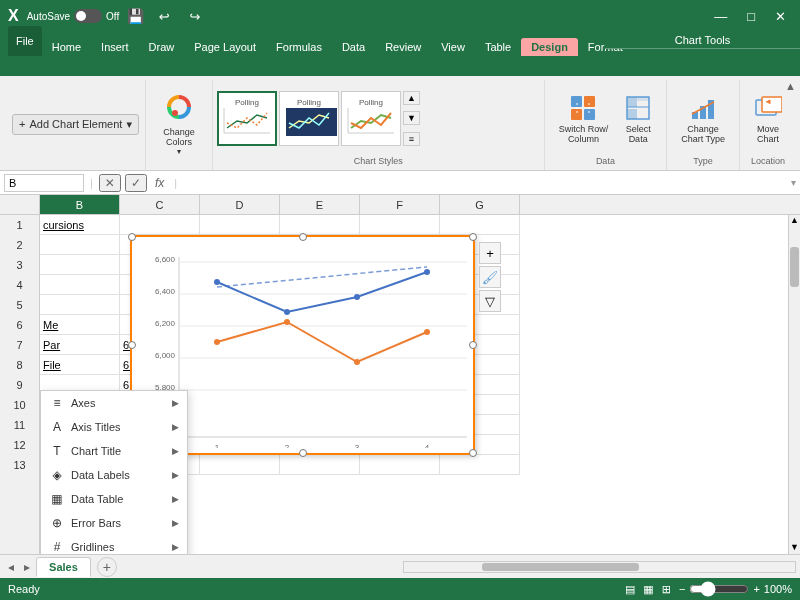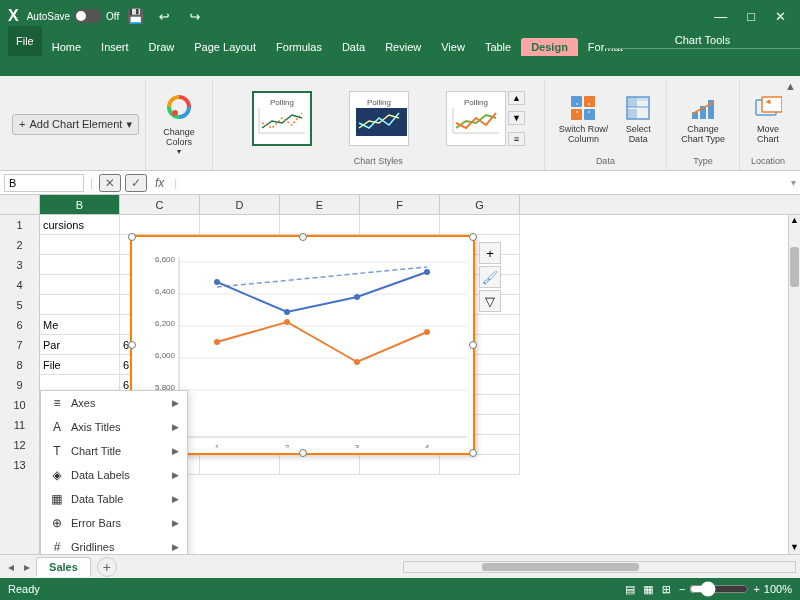--- a/index.html
+++ b/index.html
@@ -110,21 +110,20 @@
     .ribbon-icon-btn svg { margin-bottom: 2px; }
     .style-thumbnail {
       width: 60px;
       height: 55px;
       border: 1px solid #ccc;
       background: white;
       cursor: pointer;
       display: flex;
       align-items: center;
       justify-content: center;
-      margin-left: 35px;
     }
     .style-thumbnail.active { border: 2px solid #217346; }
 
     
     .formula-bar {
       background: white;
       border-bottom: 1px solid #ccc;
       height: 24px;
       display: flex;
       align-items: center;
@@ -183,21 +182,21 @@
       font-size: 11px;
       color: #333;
       cursor: pointer;
     }
     .grid-area {
       flex: 1;
       position: relative;
       overflow: hidden;
     }
     .grid-rows { display: flex; flex-direction: column; }
-    .grid-row { display: flex; }
+    .grid-row { display: flex; text-decoration: underline; }
     .grid-cell {
       min-width: 80px;
       height: 20px;
       border-right: 1px solid #e0e0e0;
       border-bottom: 1px solid #e0e0e0;
       padding: 0 3px;
       font-size: 11px;
       line-height: 20px;
       overflow: hidden;
       white-space: nowrap;

